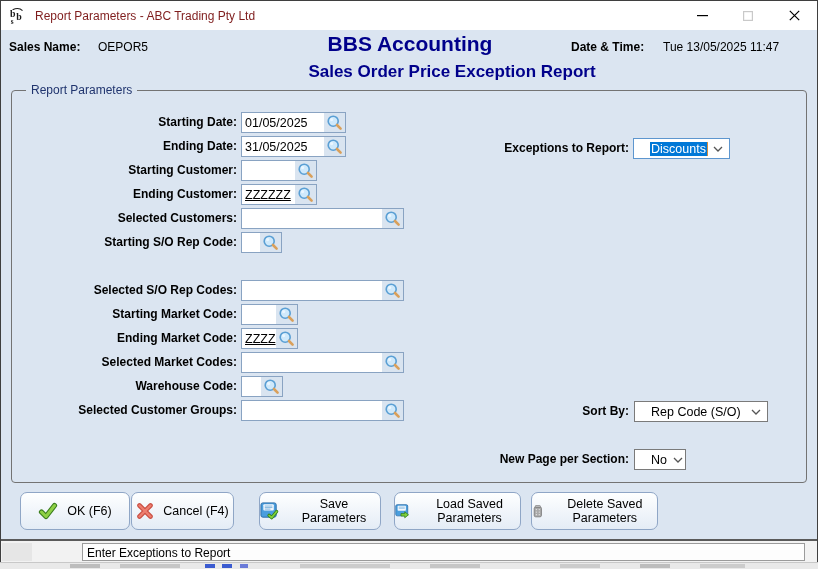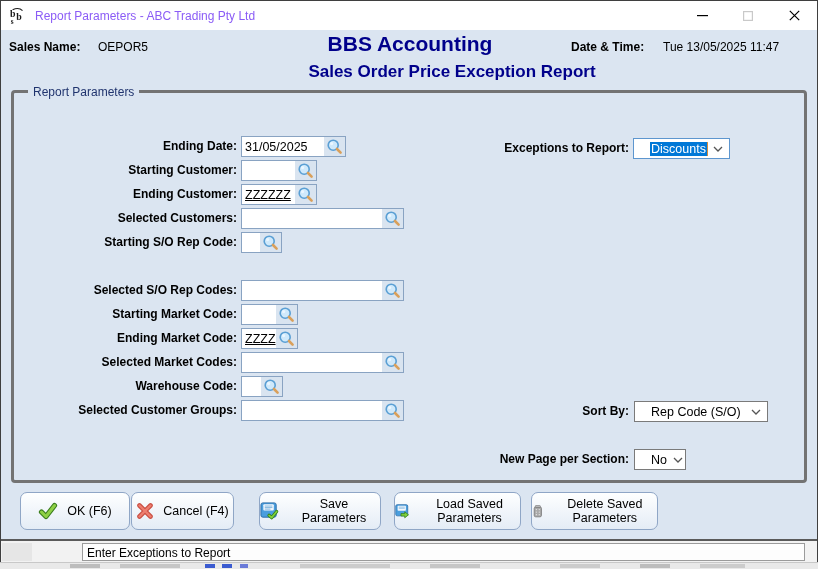--- a/index.html
+++ b/index.html
@@ -7,41 +7,41 @@
   body { font-family:"Liberation Sans", sans-serif; width:818px; height:569px; overflow:hidden; }
 
   .wrapper { position:relative; width:818px; height:569px; }
 
   .window { position:absolute; left:0; top:0; width:818px; height:562px;
             border:1px solid #3f3f3f; background:#dbe5f1; }
 
   
   .titlebar { position:relative; height:29px; background:#ffffff; display:flex; align-items:center; }
   .app-icon { width:18px; height:18px; margin-left:8px; flex:0 0 auto; }
-  .titlebar-title { font-size:12px; color:#8b5cf6; margin-left:8px; }
+  .titlebar-title { font-size:12px; color:#7f1d1d; margin-left:8px; }
   .win-controls { margin-left:auto; display:flex; height:100%; }
   .win-btn { width:46px; height:100%; display:flex; align-items:center; justify-content:center; }
 
   
   .content { position:relative; height:508px; background:#dbe5f1; }
 
   .hdr-label { font-weight:bold; font-size:12px; color:#000; }
   .hdr-value { font-size:12px; color:#000; }
   .report-name-label { position:absolute; left:8px; top:10px; }
   .report-name-value { position:absolute; left:97px; top:10px; }
   .datetime-label { position:absolute; left:570px; top:10px; }
   .datetime-value { position:absolute; left:662px; top:10px; }
   .app-title { position:absolute; left:0; width:818px; top:2px; text-align:center;
                font-size:21px; font-weight:bold; color:#00008b; }
   .sub-title { position:absolute; left:42px; width:818px; top:32px; text-align:center;
                font-size:17px; font-weight:bold; color:#00008b; }
 
   
   .groupbox { position:absolute; left:10px; top:60px; width:796px; height:393px;
-              border:3px solid #737373; border-radius:4px; }
+              border:1px solid #737373; border-radius:4px; }
   .groupbox-title { position:absolute; left:14px; top:-8px; background:#dbe5f1;
                     padding:0 5px; font-size:12px; color:#20346e; }
 
   
   .frow { position:absolute; left:0; height:21px; width:818px; }
   .flabel { position:absolute; left:0; top:0; width:236px; text-align:right;
             font-weight:bold; font-size:12px; line-height:21px; color:#000; }
   .fbox { position:absolute; left:240px; top:0; height:21px; background:#fff;
           border:1px solid #89a3c2; display:flex; align-items:center; }
   .fval { flex:1; padding-left:3px; font-size:12.5px; color:#000; white-space:nowrap; overflow:hidden; }
@@ -117,20 +117,33 @@
       <span class="hdr-value report-name-value">OEPOR5</span>
       <div class="app-title">BBS Accounting</div>
       <div class="sub-title">Sales Order Price Exception Report</div>
       <span class="hdr-label datetime-label">Date &amp; Time:</span>
       <span class="hdr-value datetime-value">Tue 13/05/2025 11:47</span>
 
       <div class="groupbox">
         <span class="groupbox-title">Report Parameters</span>
       </div>
 
+      <div class="frow" style="top:82px">
+        <div class="flabel">Starting Date:</div>
+        <div class="fbox" style="width:105px">
+          <span class="fval">01/05/2025</span>
+          <span class="mag">
+            <svg width="17" height="17" viewBox="0 0 17 17">
+                <circle cx="7.2" cy="7.2" r="5" fill="#cfe9fb" stroke="#5a9fd4" stroke-width="1.6"></circle>
+                <circle cx="5.6" cy="5.6" r="1.6" fill="#eaf6ff"></circle>
+                <path d="M11 11 L14.6 14.6" stroke="#d9a05b" stroke-width="2.6" stroke-linecap="round"></path>
+              </svg>
+          </span>
+        </div>
+      </div>
 
       <div class="frow" style="top:106px">
         <div class="flabel">Ending Date:</div>
         <div class="fbox" style="width:105px">
           <span class="fval">31/05/2025</span>
           <span class="mag">
             <svg width="17" height="17" viewBox="0 0 17 17">
                 <circle cx="7.2" cy="7.2" r="5" fill="#cfe9fb" stroke="#5a9fd4" stroke-width="1.6"></circle>
                 <circle cx="5.6" cy="5.6" r="1.6" fill="#eaf6ff"></circle>
                 <path d="M11 11 L14.6 14.6" stroke="#d9a05b" stroke-width="2.6" stroke-linecap="round"></path>

